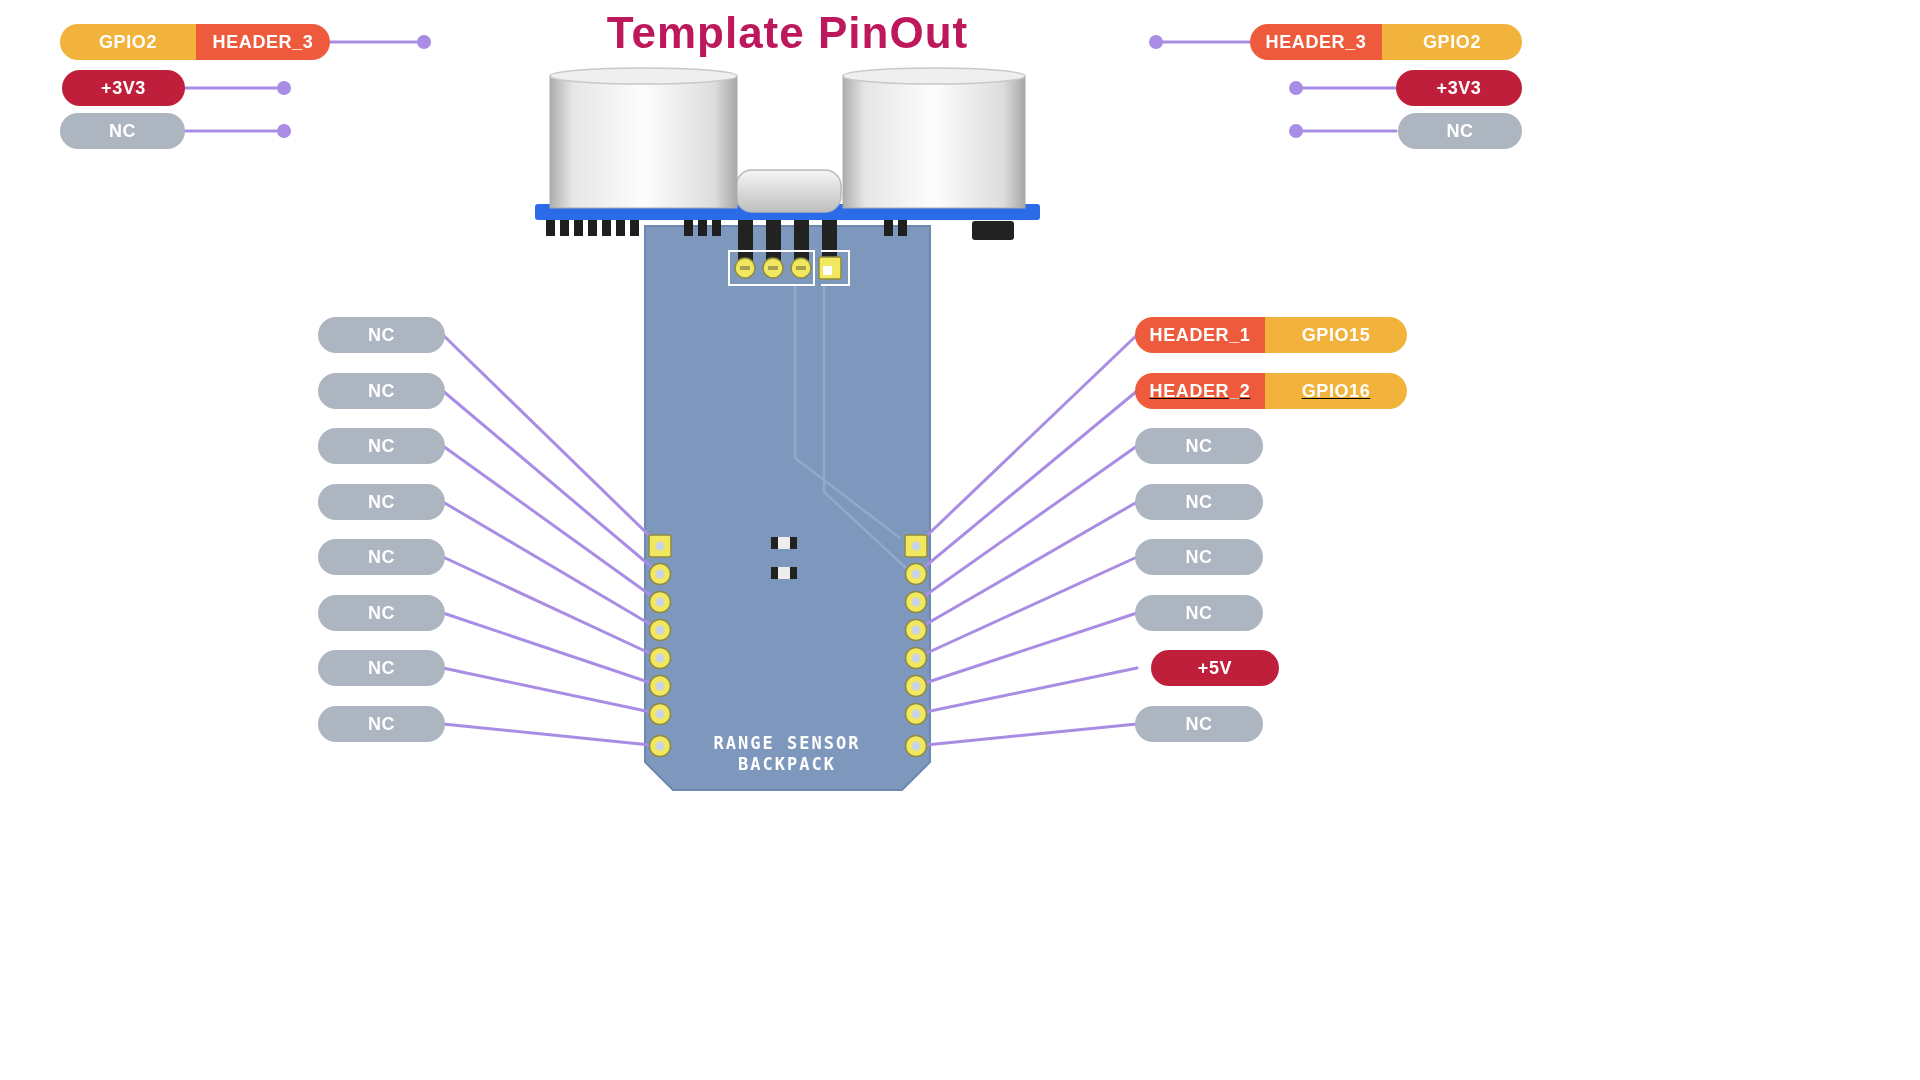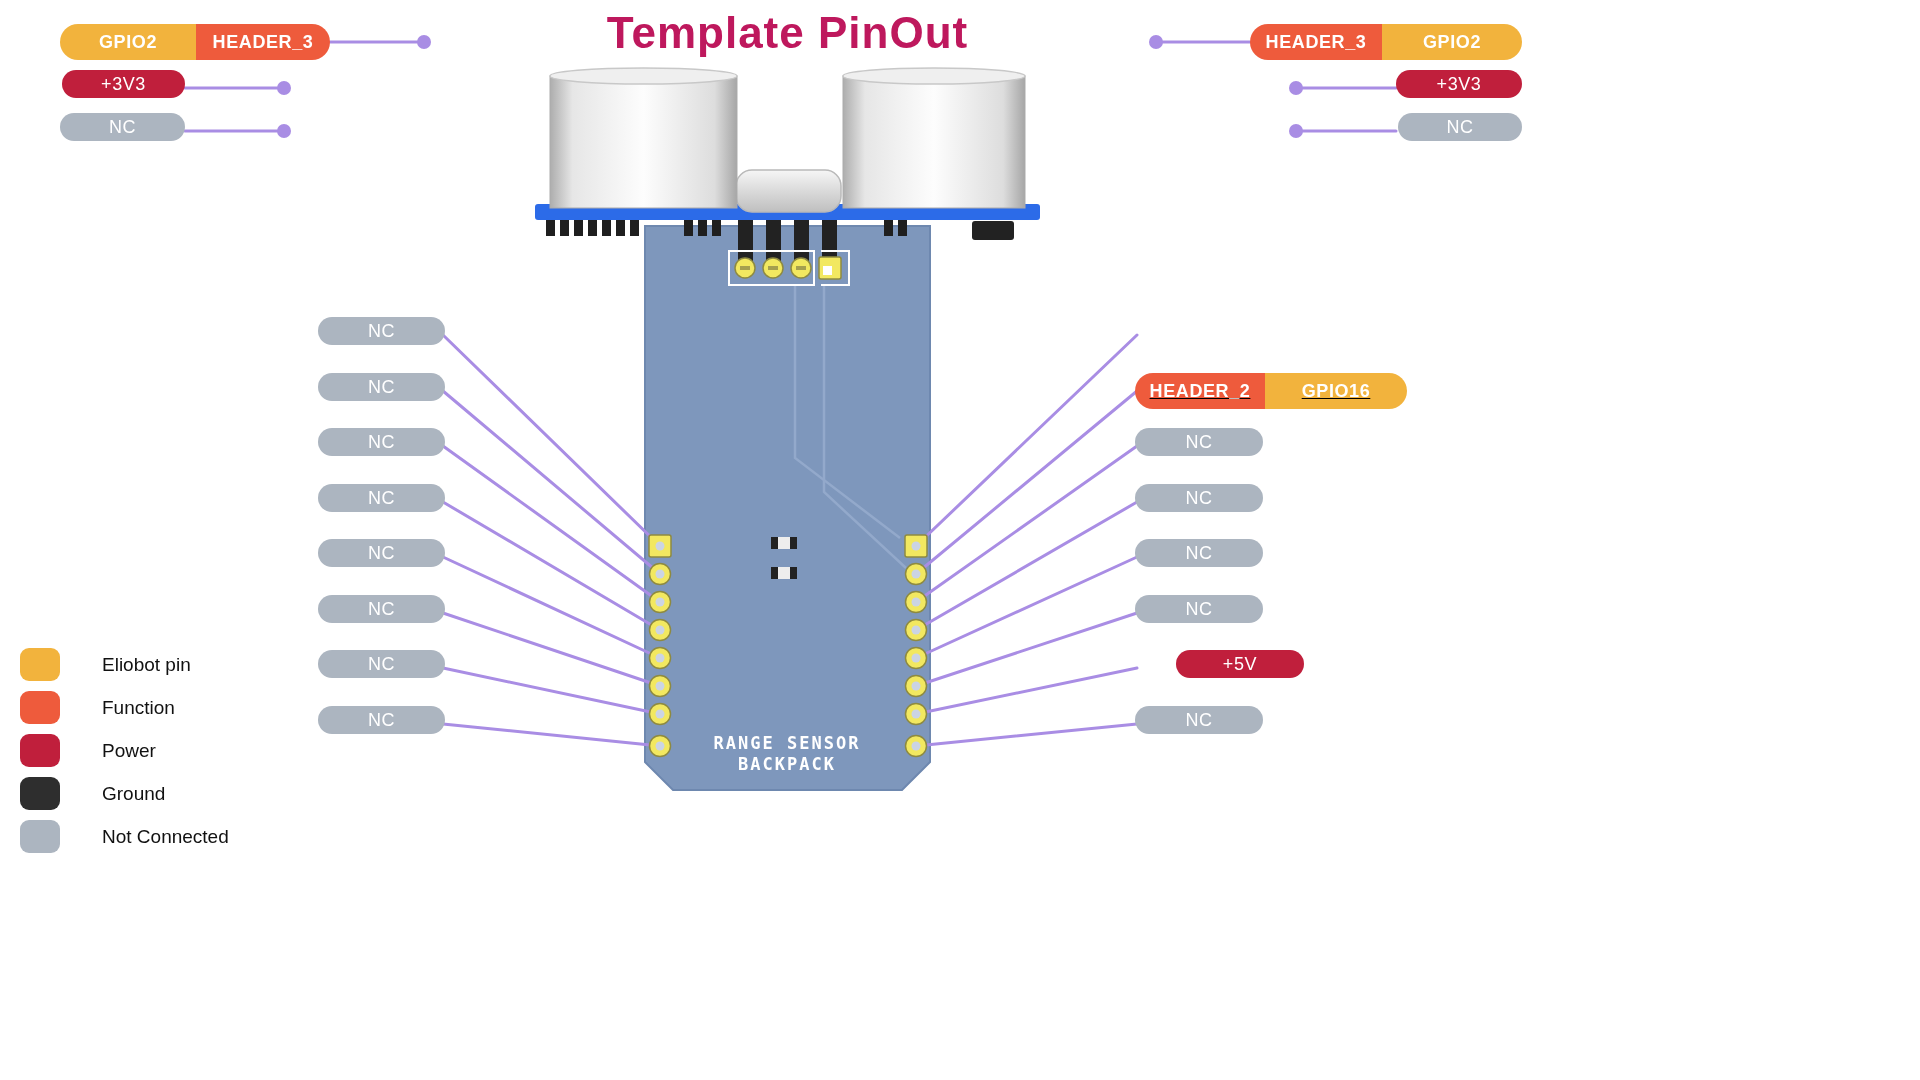--- a/index.html
+++ b/index.html
@@ -4,22 +4,22 @@
 <style>
   * { margin:0; padding:0; box-sizing:border-box; }
   html,body { width:1920px; height:1080px; background:#ffffff; overflow:hidden;
               font-family:"Liberation Sans", sans-serif; }
   .stage { position:relative; width:1920px; height:1080px; }
   svg.device { position:absolute; left:0; top:0; }
 
   .title { position:absolute; left:535px; top:8px; width:505px; text-align:center;
            font-size:44px; font-weight:800; color:#be185d; letter-spacing:1px; }
 
-  .pill { position:absolute; height:28px; border-radius:18px; color:#fff;
-          font-weight:400; font-size:18px; letter-spacing:0.6px;
+  .pill { position:absolute; height:36px; border-radius:18px; color:#fff;
+          font-weight:700; font-size:18px; letter-spacing:0.6px;
           display:flex; align-items:center; justify-content:center; }
   .capsule { position:absolute; height:28px; display:flex; }
   .seg { height:36px; display:flex; align-items:center; justify-content:center;
          color:#fff; font-weight:700; font-size:18px; letter-spacing:0.6px; }
   .seg-left  { border-radius:18px 0 0 18px; }
   .seg-right { border-radius:0 18px 18px 0; }
 
   .c-eliobot  { background:var(--eliobot,#F2B33D); }
   .c-function { background:var(--function,#EE5B3C); }
   .c-power    { background:var(--power,#C01F3C); }
@@ -209,47 +209,29 @@
 
   <div class="pill c-nc" style="left:318px;top:317px;width:127px;">NC</div>
   <div class="pill c-nc" style="left:318px;top:373px;width:127px;">NC</div>
   <div class="pill c-nc" style="left:318px;top:428px;width:127px;">NC</div>
   <div class="pill c-nc" style="left:318px;top:484px;width:127px;">NC</div>
   <div class="pill c-nc" style="left:318px;top:539px;width:127px;">NC</div>
   <div class="pill c-nc" style="left:318px;top:595px;width:127px;">NC</div>
   <div class="pill c-nc" style="left:318px;top:650px;width:127px;">NC</div>
   <div class="pill c-nc" style="left:318px;top:706px;width:127px;">NC</div>
 
+  <div class="capsule" style="left:1135px;top:317px;">
+    <div class="seg seg-left c-function" style="width:130px;">HEADER_1</div>
+    <div class="seg seg-right c-eliobot" style="width:142px;">GPIO15</div>
+  </div>
   <div class="capsule" style="left:1135px;top:373px;text-decoration:underline;">
     <div class="seg seg-left c-function" style="width:130px;">HEADER_2</div>
     <div class="seg seg-right c-eliobot" style="width:142px;">GPIO16</div>
   </div>
   <div class="pill c-nc" style="left:1135px;top:428px;width:128px;">NC</div>
   <div class="pill c-nc" style="left:1135px;top:484px;width:128px;">NC</div>
   <div class="pill c-nc" style="left:1135px;top:539px;width:128px;">NC</div>
   <div class="pill c-nc" style="left:1135px;top:595px;width:128px;">NC</div>
-  <div class="pill c-power" style="left:1176px;top:650px;width:128px;">+5V</div>
+  <div class="pill c-power" style="left:1151px;top:650px;width:128px;">+5V</div>
   <div class="pill c-nc" style="left:1135px;top:706px;width:128px;">NC</div>
 
-  <div class="legend">
-    <div class="legend-row">
-      <span class="swatch c-eliobot"></span>
-      <span class="legend-label">Eliobot pin</span>
-    </div>
-    <div class="legend-row">
-      <span class="swatch c-function"></span>
-      <span class="legend-label">Function</span>
-    </div>
-    <div class="legend-row">
-      <span class="swatch c-power"></span>
-      <span class="legend-label">Power</span>
-    </div>
-    <div class="legend-row">
-      <span class="swatch c-ground"></span>
-      <span class="legend-label">Ground</span>
-    </div>
-    <div class="legend-row">
-      <span class="swatch c-nc"></span>
-      <span class="legend-label">Not Connected</span>
-    </div>
-  </div>
 
 </div>
 
 </body></html>

